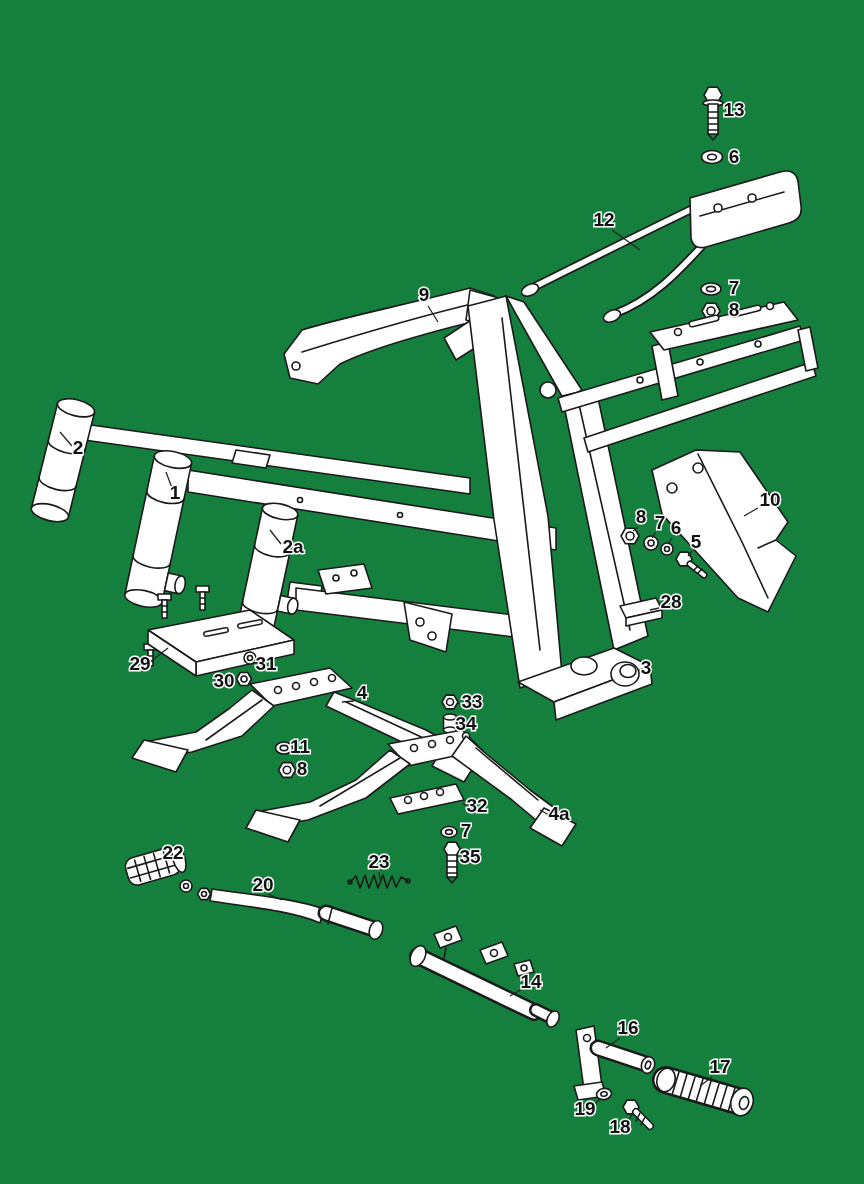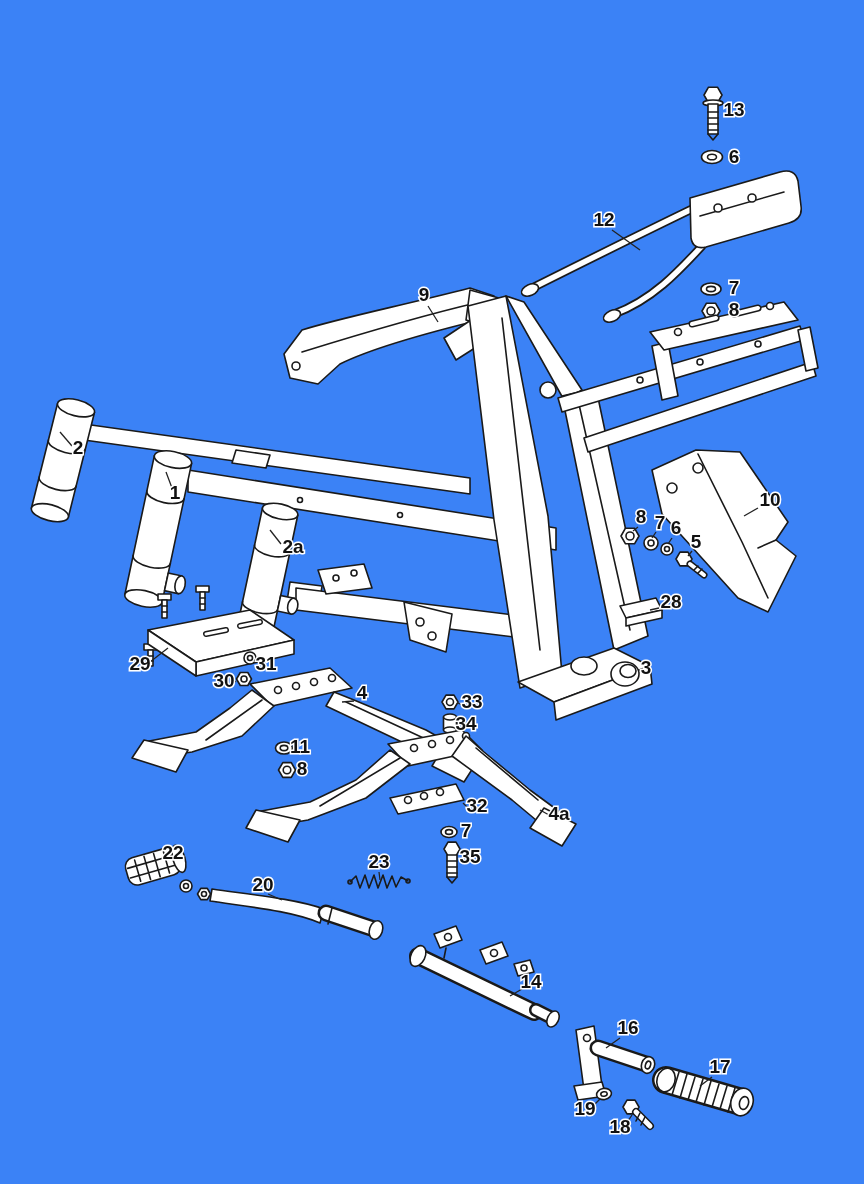--- a/index.html
+++ b/index.html
@@ -1,16 +1,16 @@
 <!DOCTYPE html>
 <html><head>
 <meta charset="utf-8">
 <style>
   html,body{margin:0;padding:0;background:#fff;}
-  .page{width:864px;height:1184px;background:#3b82f6;position:relative;overflow:hidden;}
+  .page{width:864px;height:1184px;background:#15803d;position:relative;overflow:hidden;}
   svg{display:block;}
   .art{stroke:#1a1a1a;stroke-width:1.6;fill:none;stroke-linejoin:round;stroke-linecap:round;}
   .wh{fill:#ffffff;}
   .to{stroke:#1a1a1a;fill:none;stroke-linecap:round;}
   .ti{stroke:#ffffff;fill:none;stroke-linecap:round;}
   .part-label{font-family:"Liberation Sans",sans-serif;font-weight:bold;font-size:19px;fill:#111111;
               text-anchor:middle;paint-order:stroke;stroke:#ffffff;stroke-width:3px;}
   .leader{stroke:#222222;stroke-width:1.3px;}
 </style>
 </head>

